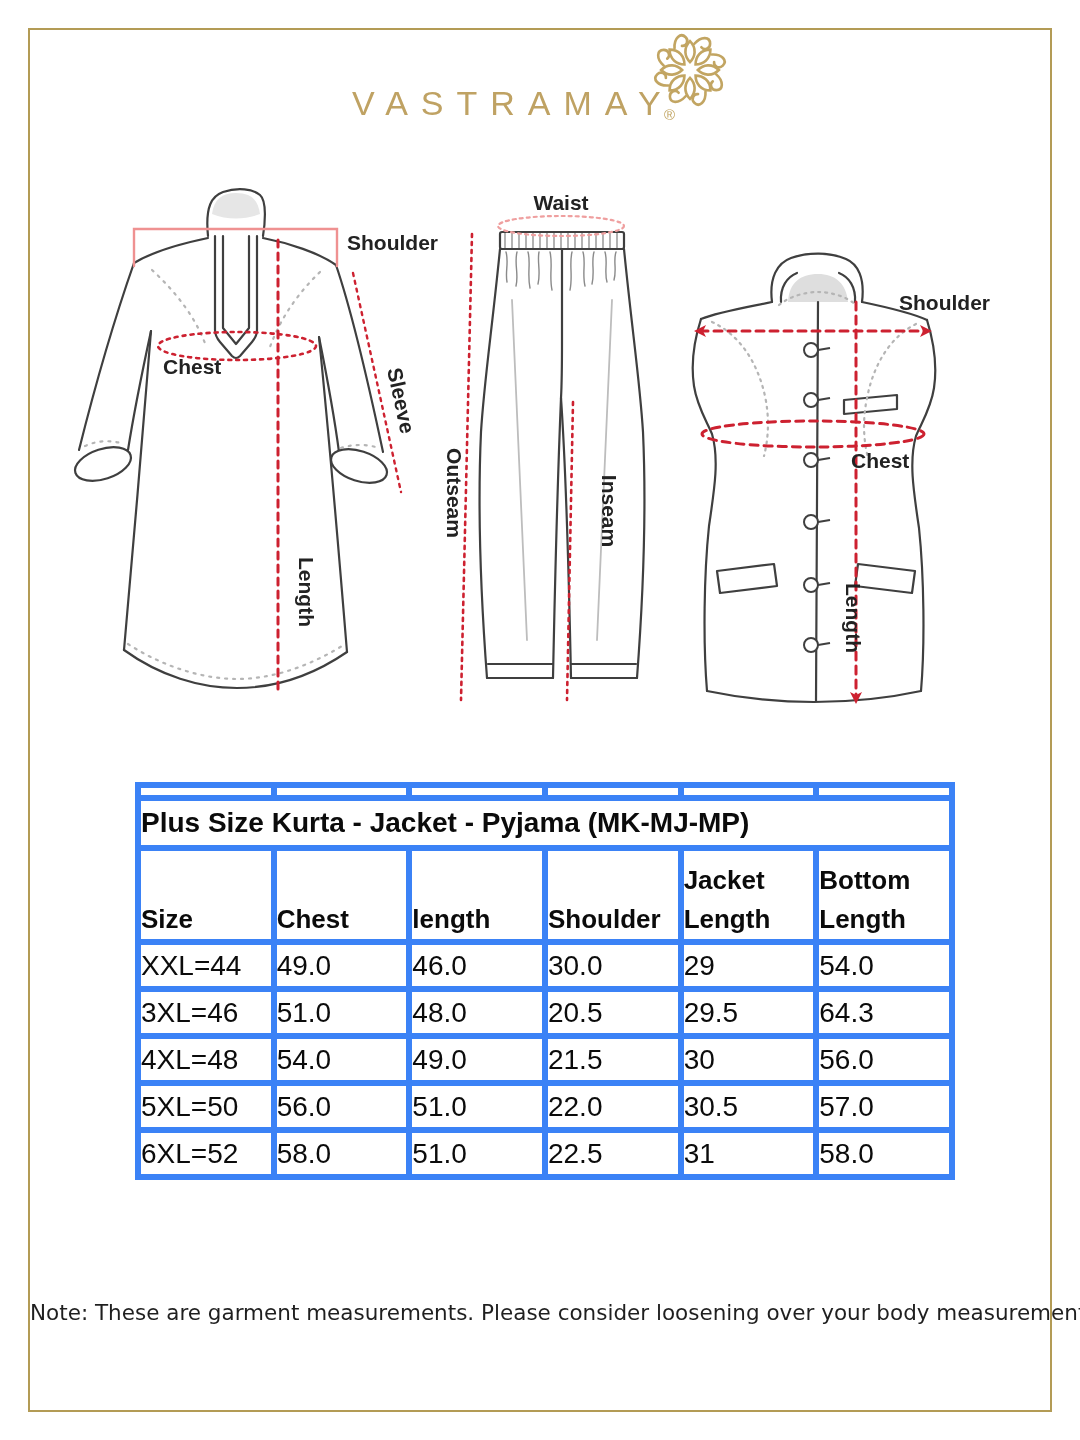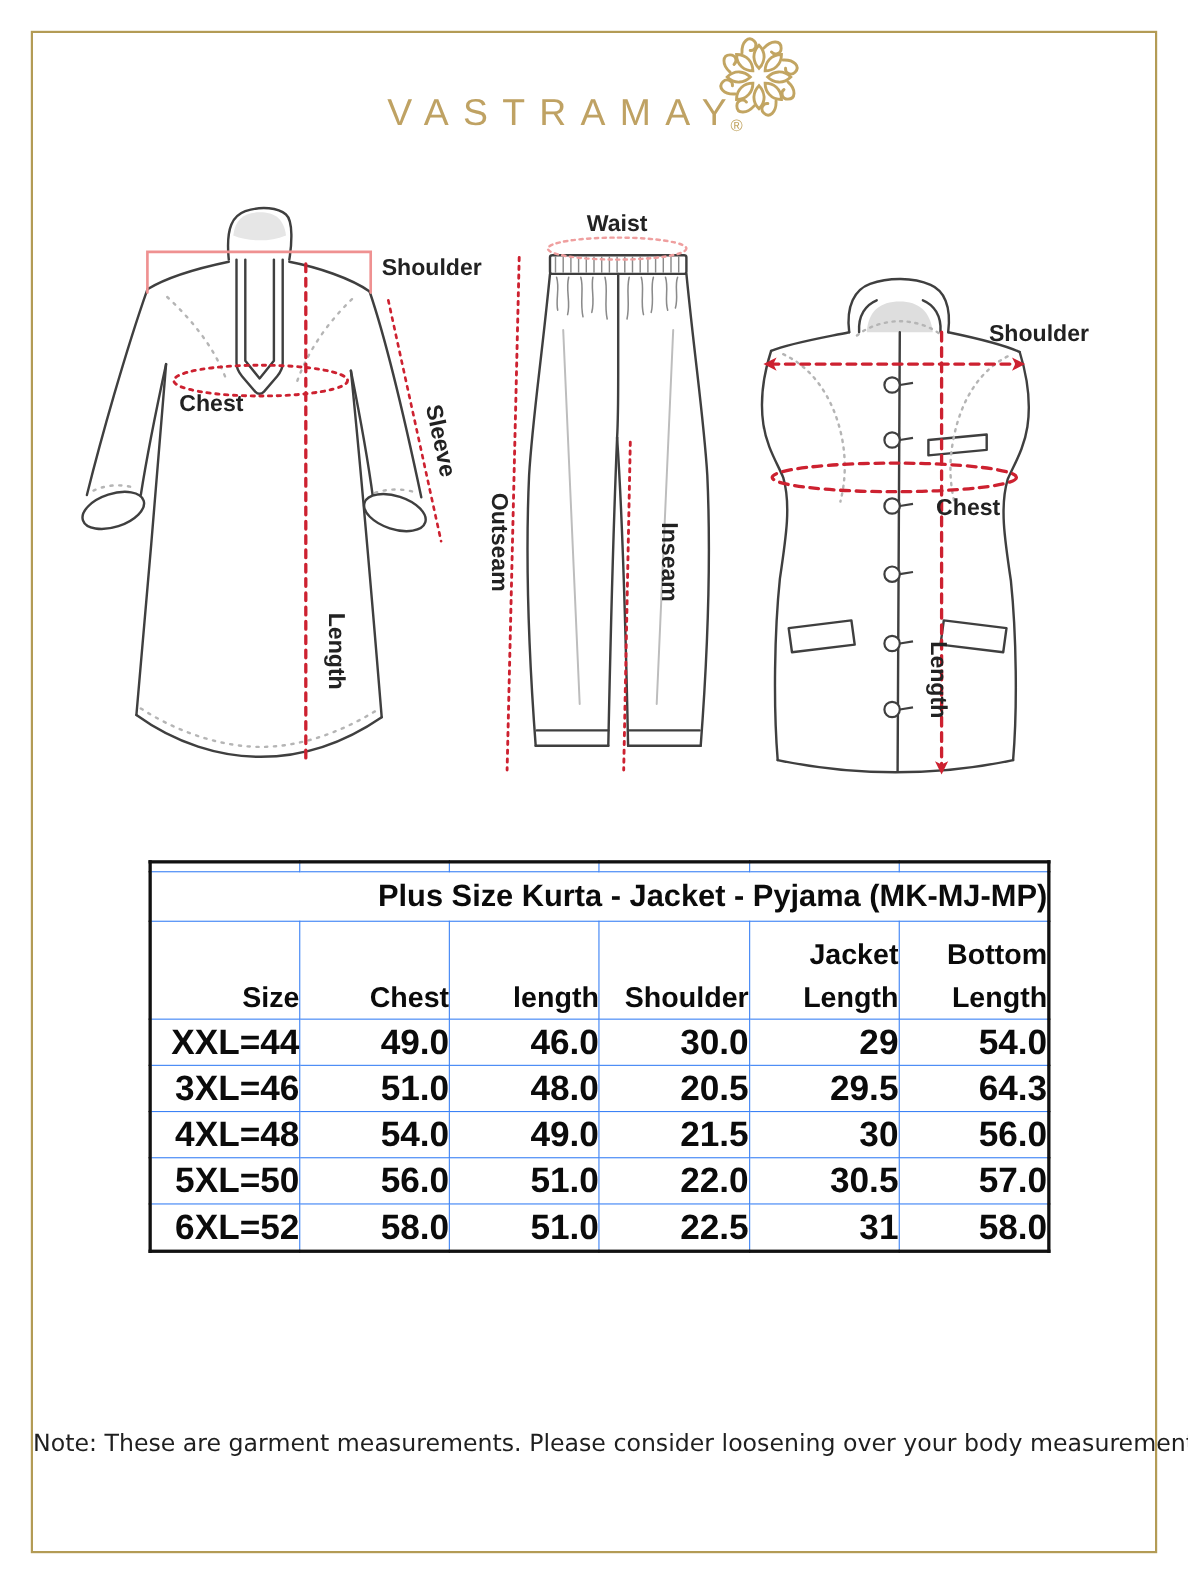--- a/index.html
+++ b/index.html
@@ -19,29 +19,29 @@
   svg{overflow:visible;display:block;}
   .diagram{position:absolute;}
   #kurta-diagram{left:60px;top:185px;}
   #pyjama-diagram{left:430px;top:185px;}
   #jacket-diagram{left:690px;top:245px;}
   .dlabel{font-family:"Liberation Sans",sans-serif;font-size:21px;font-weight:700;fill:#222;}
 
   
   #size-table{position:absolute;left:135px;top:782px;width:820px;border-collapse:collapse;
               table-layout:fixed;background:#fff;color:#0b0b0b;}
-  #size-table td,#size-table th{border:1px solid #3b82f6;text-align:right;padding:0;}
+  #size-table td,#size-table th{border:6px solid #3b82f6;text-align:left;padding:0;}
   #size-table{border:3px solid #111;}
   tr.row-sliver td{height:7px;border-top:2px solid #111;}
   tr.row-title td{height:44px;font-size:28px;font-weight:700;border-bottom:6px double #111;}
   tr.row-subtitle td{height:38px;font-size:20px;font-weight:700;vertical-align:bottom;
                      padding-bottom:5px;border-bottom:3px solid #111;}
   tr.row-header th{height:88px;font-size:26px;font-weight:700;vertical-align:bottom;
                    padding-bottom:8px;line-height:1.5;margin-top:36px;}
-  tr.row-data td{height:41px;font-size:32px;font-weight:700;}
+  tr.row-data td{height:41px;font-size:28px;font-weight:400;}
 
   
   #note{position:absolute;left:30px;right:30px;top:1292px;text-align:center;
         font-family:"DejaVu Sans",sans-serif;font-size:21.5px;color:#1f1f1f;line-height:42px;}
   .note-line{white-space:nowrap;}
 </style>
 </head>
 <body>
 
 <div id="canvas">

